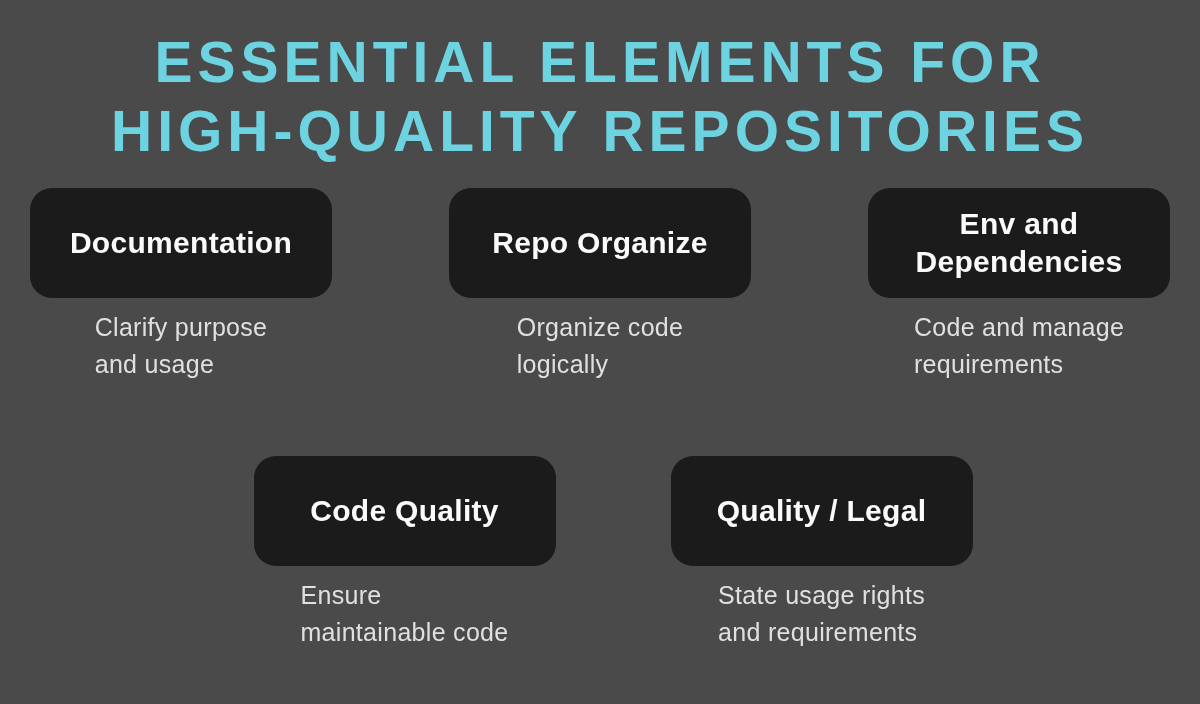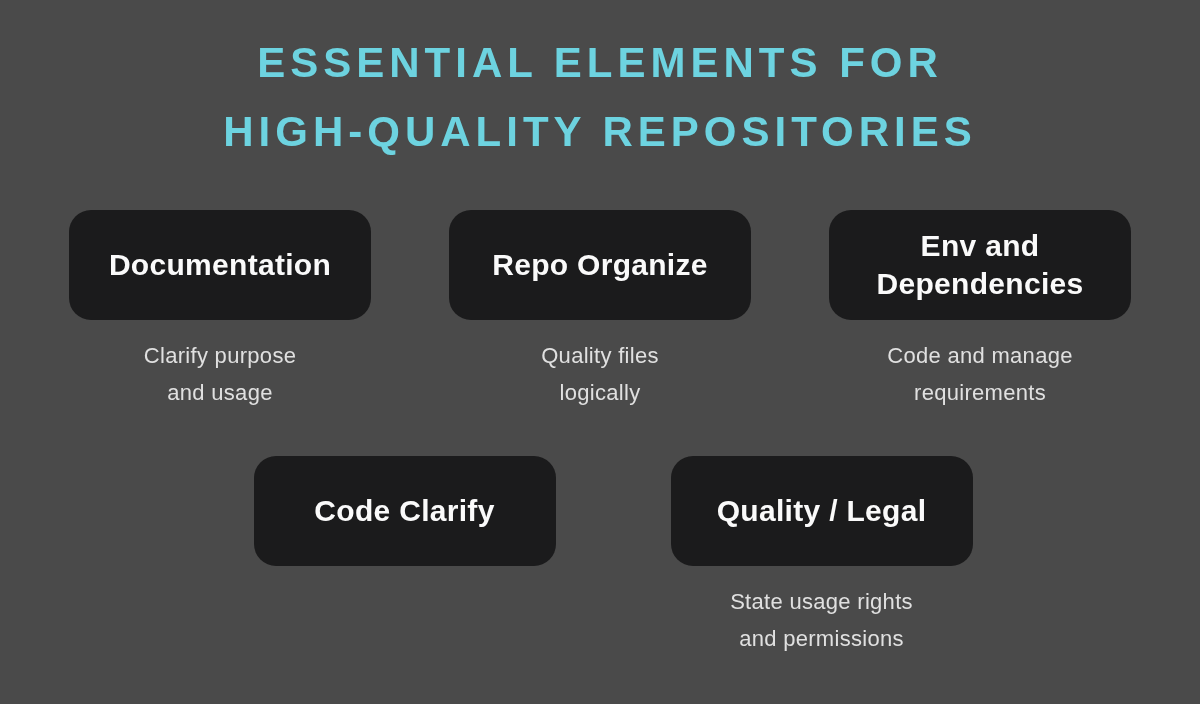--- a/index.html
+++ b/index.html
@@ -12,54 +12,54 @@
   *{box-sizing:border-box;}
   html,body{margin:0;padding:0;}
   body{
     width:1200px;height:704px;position:relative;overflow:hidden;
     background:var(--bg);
     font-family:"Liberation Sans","DejaVu Sans",sans-serif;
   }
   .title{
     position:absolute;top:28px;left:0;width:100%;
     text-align:center;
-    font-size:42px;font-weight:800;letter-spacing:5px;line-height:69px;
+    font-size:57px;font-weight:800;letter-spacing:5px;line-height:69px;
     color:var(--accent);
     white-space:pre-line;
     margin:0;
   }
   .row{
     position:absolute;left:0;right:0;
     display:flex;justify-content:center;align-items:flex-start;
   }
-  .row-1{top:210px;gap:78px;}
+  .row-1{top:188px;gap:117px;}
   .row-2{top:456px;gap:115px;transform:translateX(13px);}
   .card-group{
     width:302px;
     display:flex;flex-direction:column;align-items:center;
   }
   .card{
     width:302px;height:110px;
     background:var(--card);
     border-radius:22px;
     display:flex;align-items:center;justify-content:center;
     padding:0 14px;
   }
   .card-title{
     color:var(--card-text);
     font-size:30px;font-weight:700;line-height:38px;
     text-align:center;
     white-space:pre-line;
     letter-spacing:0.3px;
   }
   .card-desc{
-    margin-top:17px;
+    margin-top:11px;
     color:var(--desc-text);
-    font-size:22px;font-weight:300;line-height:37px;
-    text-align:center;
+    font-size:25px;font-weight:300;line-height:37px;
+    text-align:left;
     white-space:pre-line;
     letter-spacing:0.3px;
   }
 </style>
 </head>
 <body>
 
 <h1 class="title">ESSENTIAL ELEMENTS FOR
 HIGH-QUALITY REPOSITORIES</h1>
 
@@ -69,41 +69,43 @@
       <div class="card-title">Documentation</div>
     </div>
     <div class="card-desc">Clarify purpose
 and usage</div>
   </div>
 
   <div class="card-group">
     <div class="card">
       <div class="card-title">Repo Organize</div>
     </div>
-    <div class="card-desc">Quality files
+    <div class="card-desc">Organize code
 logically</div>
   </div>
 
   <div class="card-group">
     <div class="card">
       <div class="card-title">Env and
 Dependencies</div>
     </div>
     <div class="card-desc">Code and manage
 requirements</div>
   </div>
 </div>
 
 <div class="row row-2">
   <div class="card-group">
     <div class="card">
-      <div class="card-title">Code Clarify</div>
+      <div class="card-title">Code Quality</div>
     </div>
+    <div class="card-desc">Ensure
+maintainable code</div>
   </div>
 
   <div class="card-group">
     <div class="card">
       <div class="card-title">Quality / Legal</div>
     </div>
     <div class="card-desc">State usage rights
-and permissions</div>
+and requirements</div>
   </div>
 </div>
 
 </body></html>

